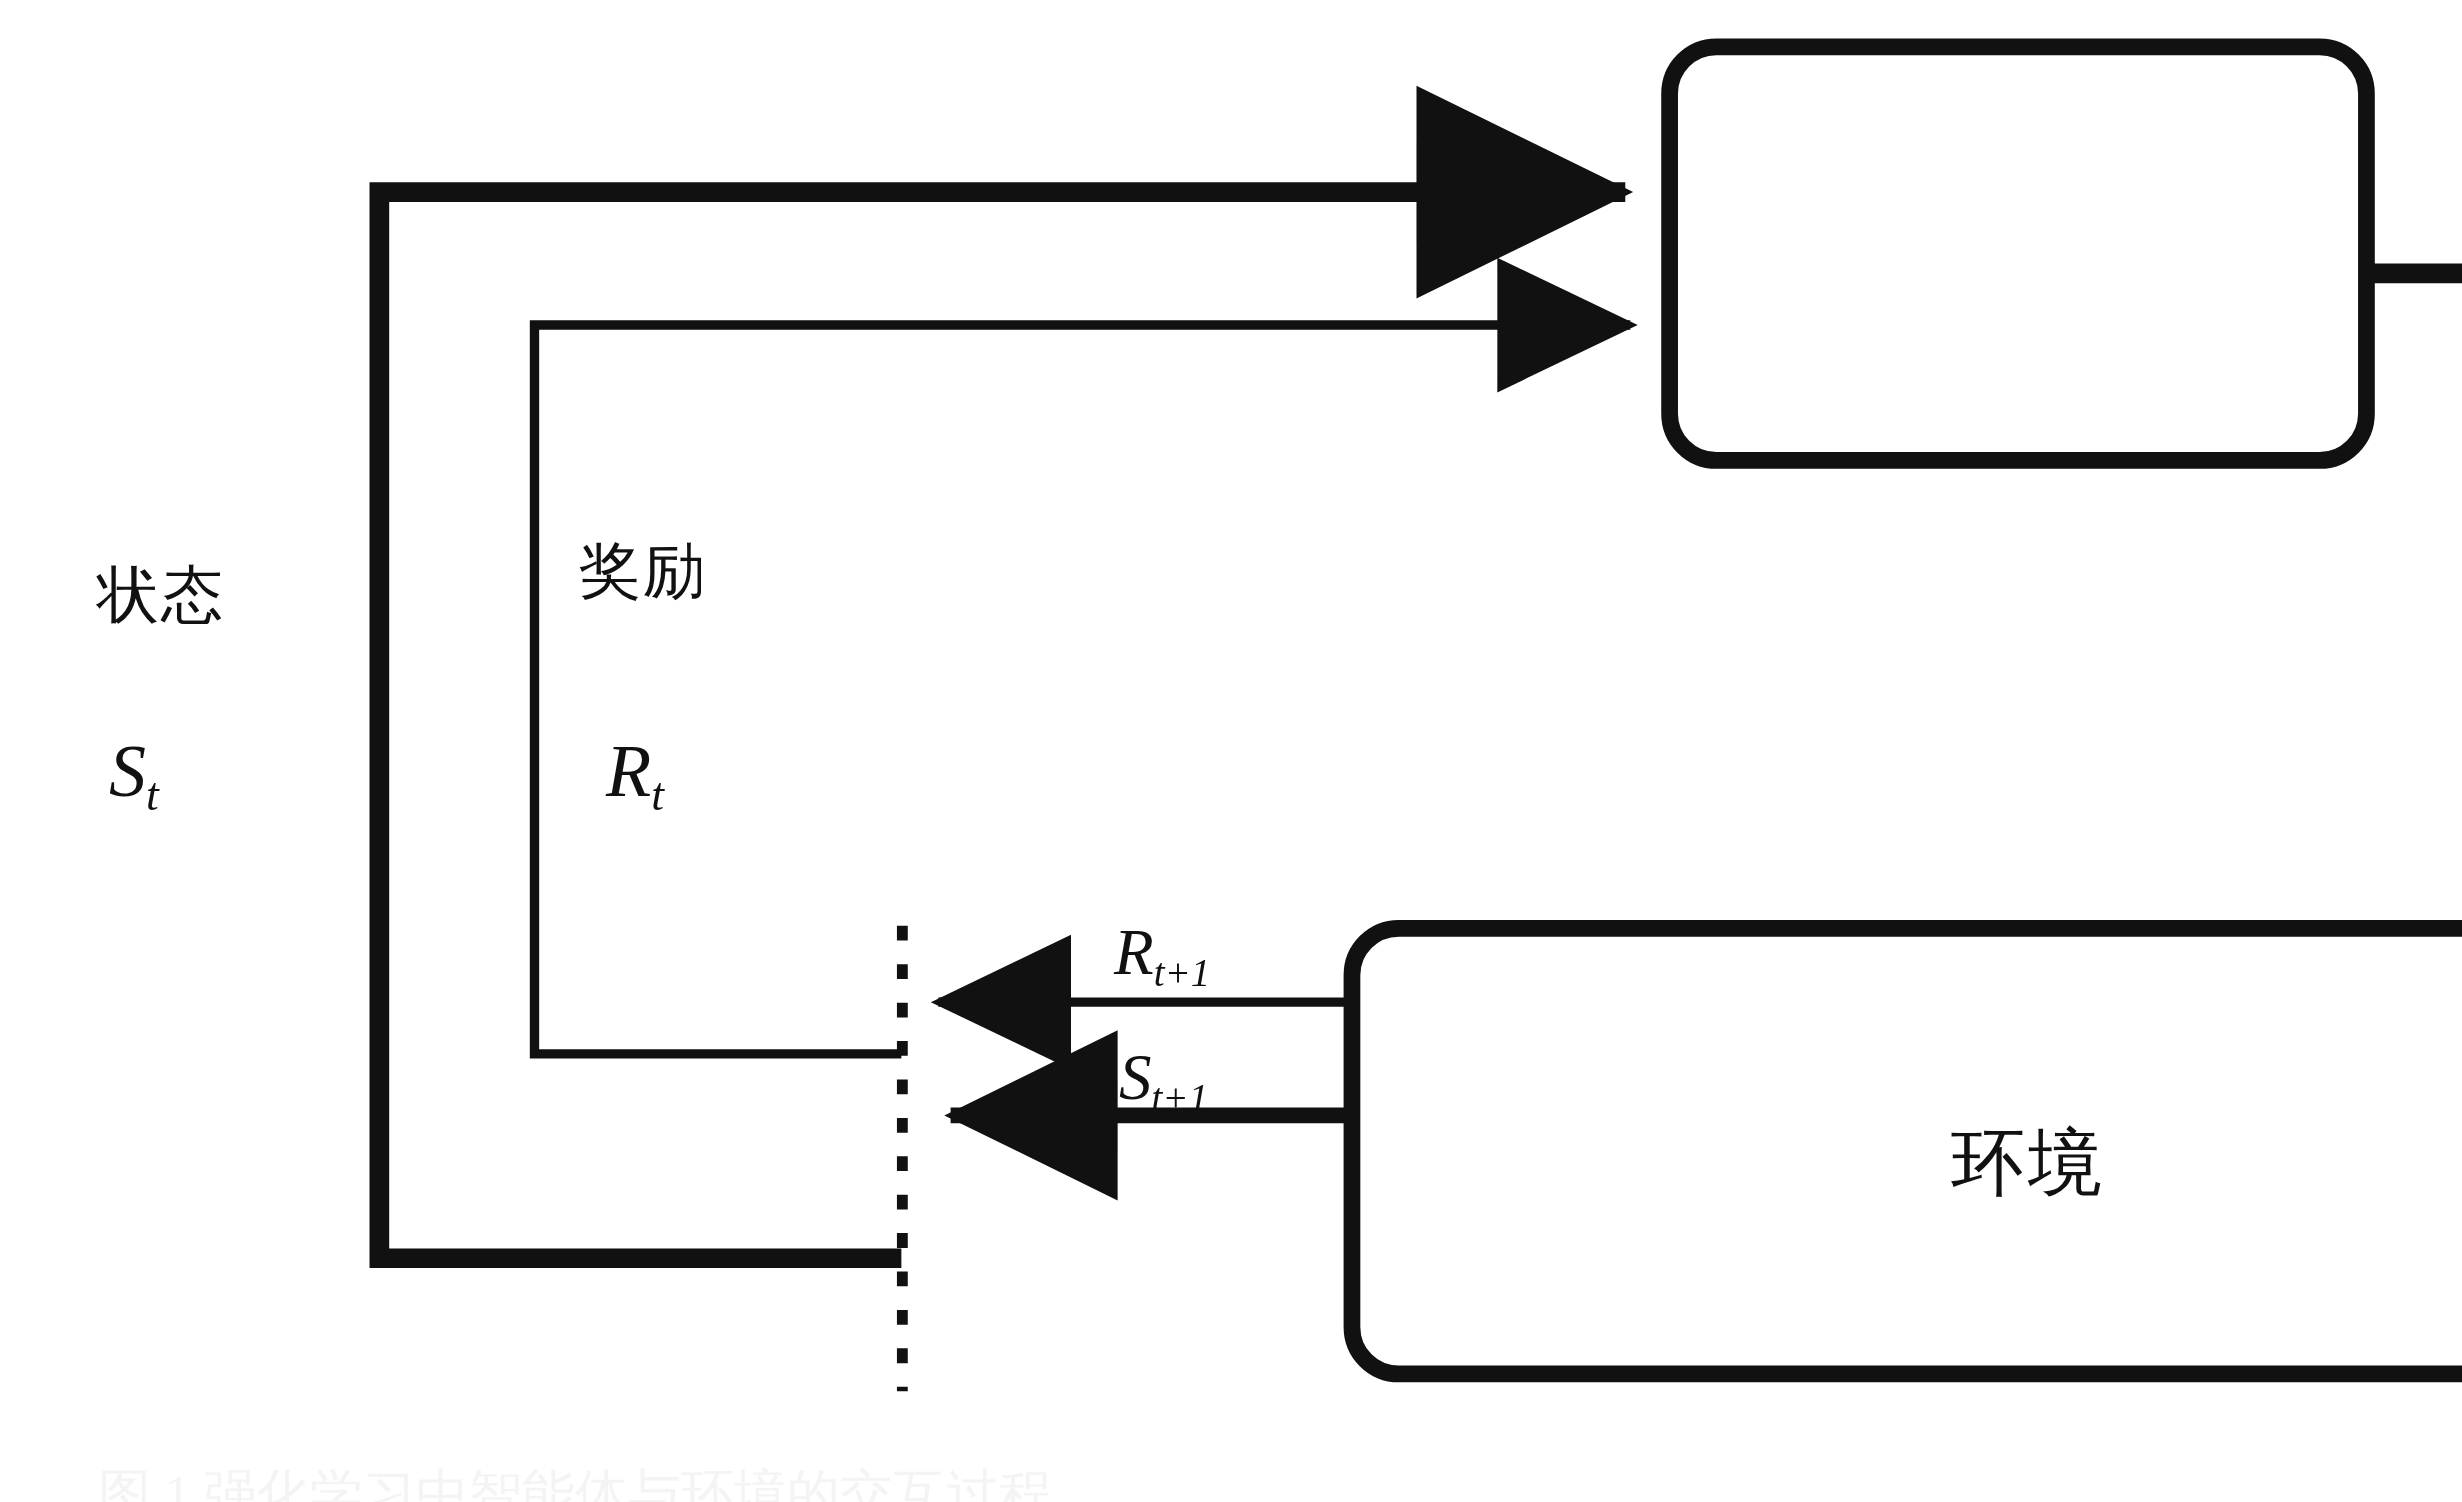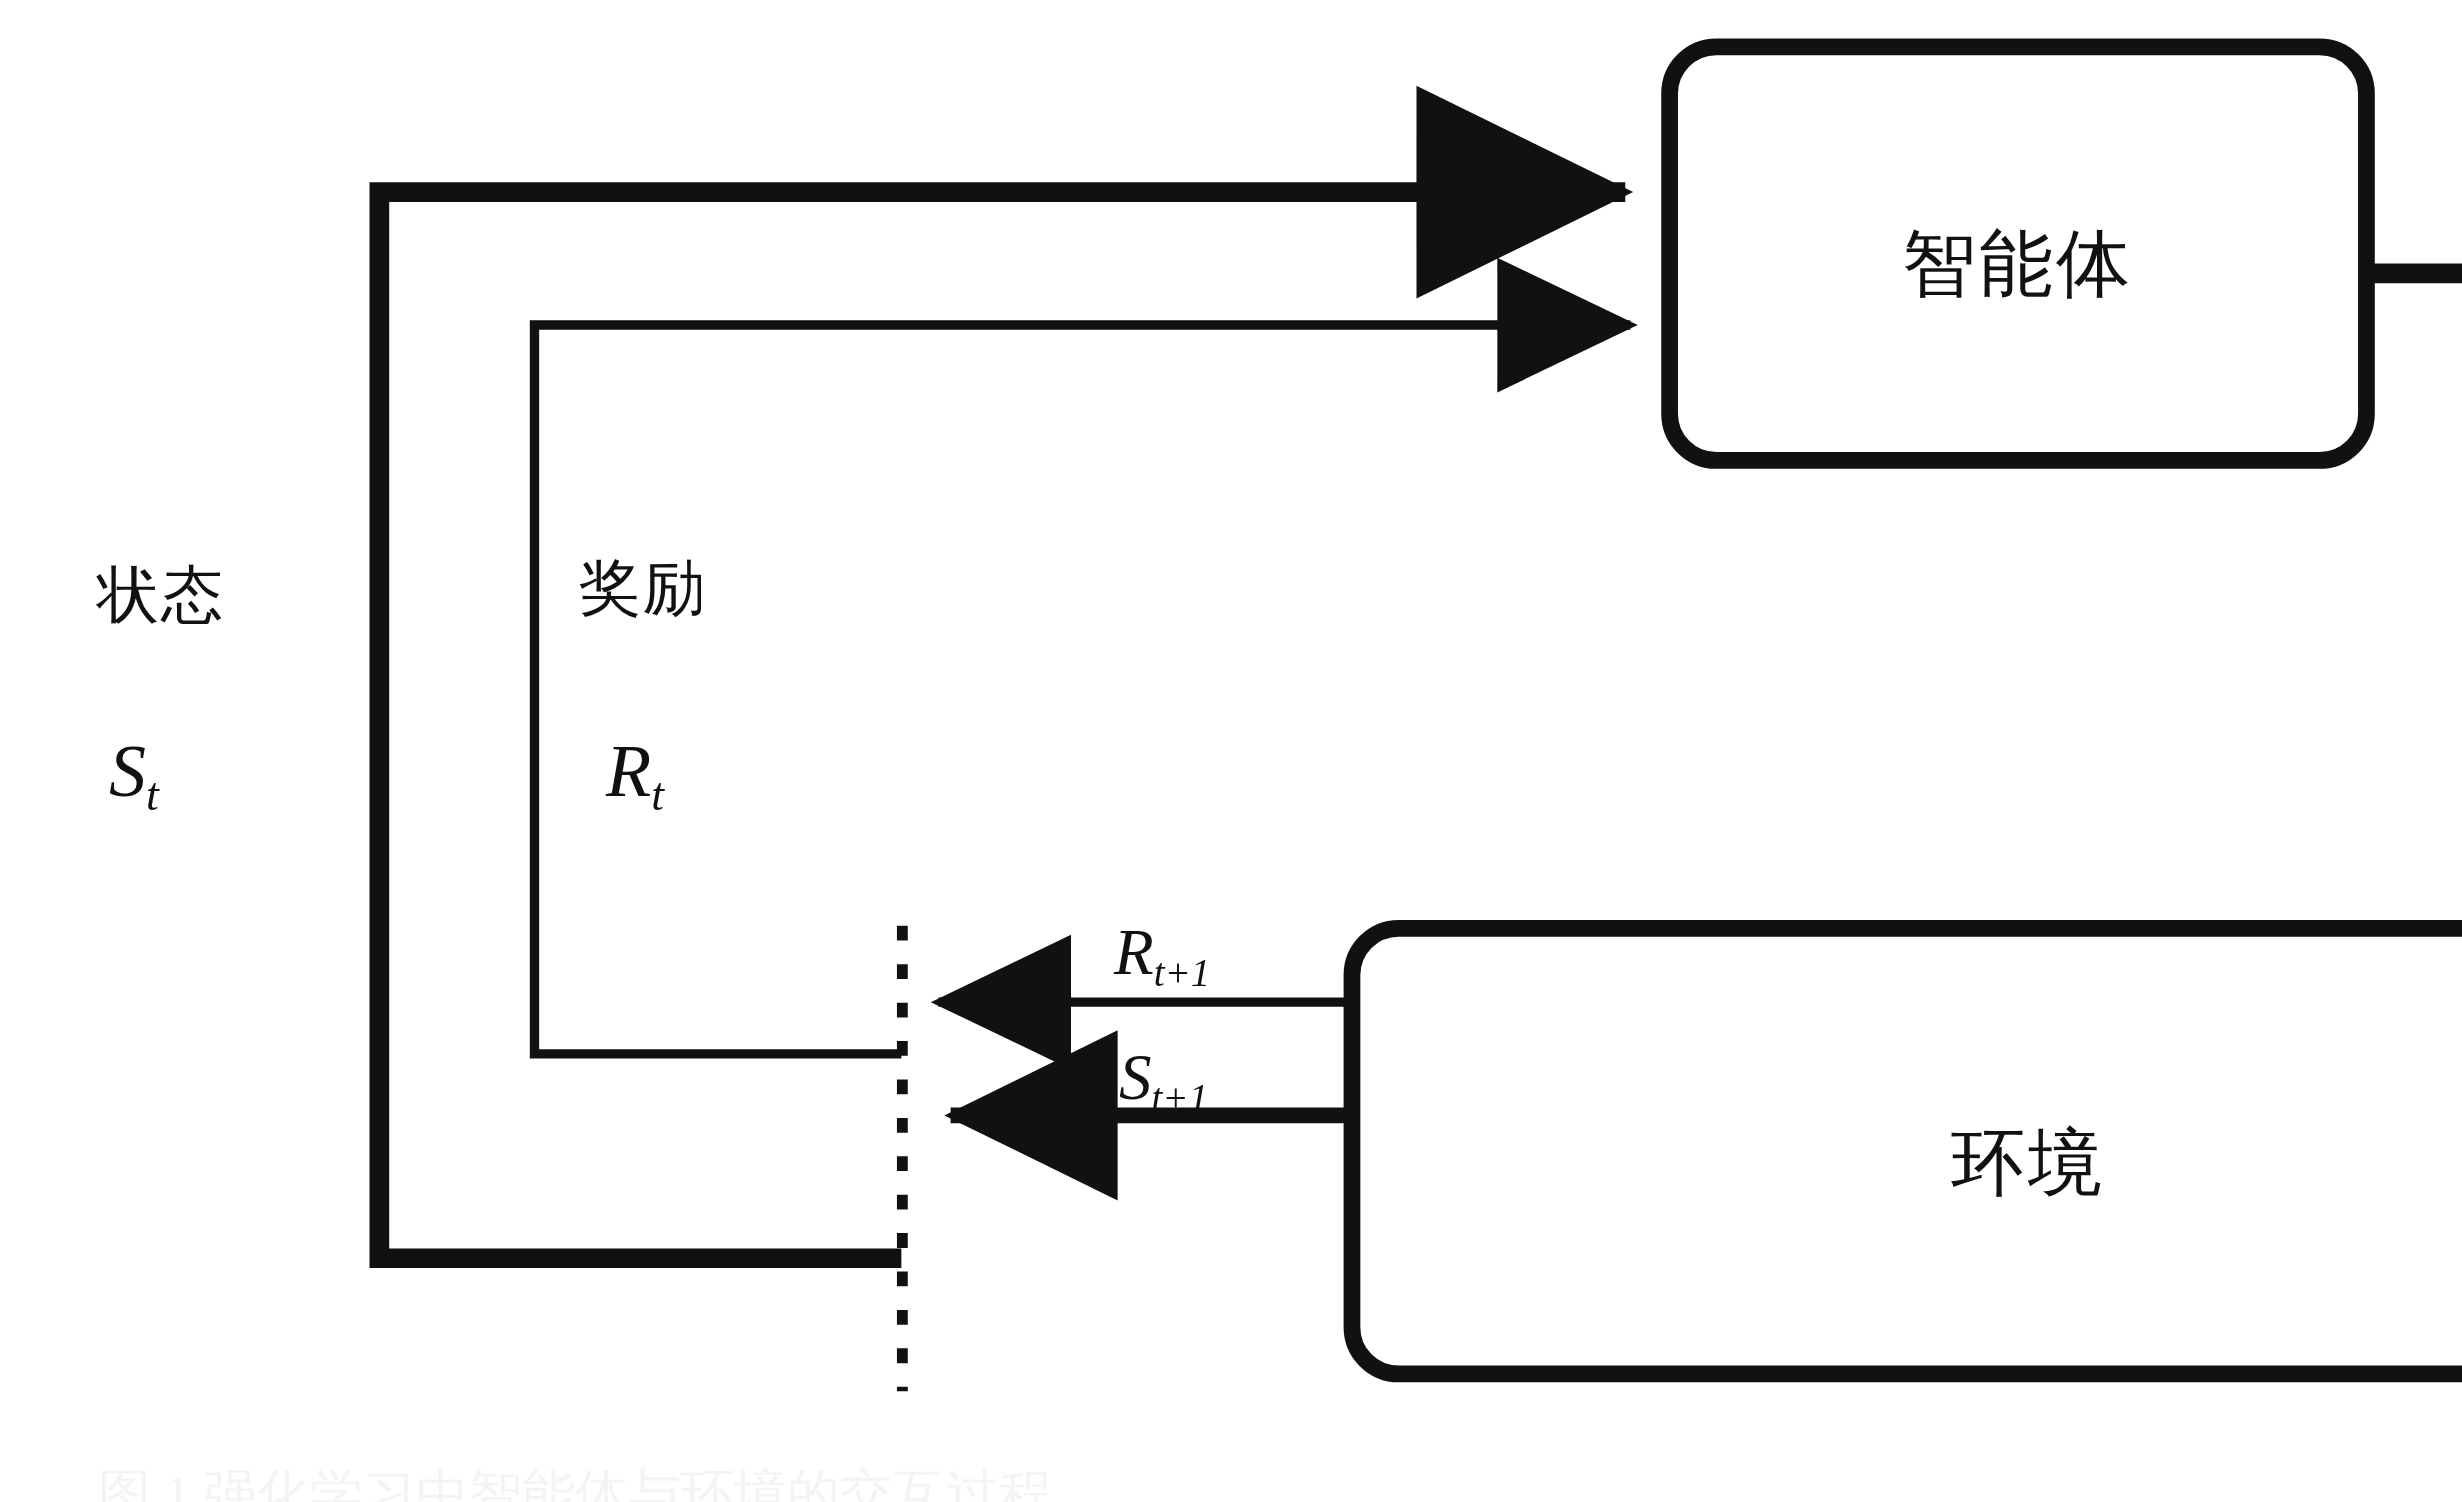--- a/index.html
+++ b/index.html
@@ -101,30 +101,29 @@
 
     <path d="M 4805 555 L 7085 555 L 7085 2380 L 5600 2380" fill="none" stroke="#111111" stroke-width="40" stroke-linecap="butt" stroke-linejoin="miter" marker-end="url(#ah-thick)"></path>
 
     <path d="M 2745 2035 L 1905 2035" fill="none" stroke="#111111" stroke-width="19" stroke-linecap="butt" marker-end="url(#ah-thin)"></path>
 
     <path d="M 2745 2265 L 1930 2265" fill="none" stroke="#111111" stroke-width="32" stroke-linecap="butt" marker-end="url(#ah-thick)"></path>
 
     <line x1="1832" y1="1880" x2="1832" y2="2825" stroke="#111111" stroke-width="22" stroke-dasharray="30 48" stroke-linecap="butt"></line>
   </svg>
 
-  <div class="node-label" style="left:1669px; top:215px; width:697px;">智能体</div>
 
   <div class="node-label" style="left:1352px; top:1114px; width:1352px;">环境</div>
 
   <div class="cjk-label" style="left:97px; top:553px;">状态</div>
   <div class="sym-label" style="left:109px; top:684px;">
     <span>S</span><span class="sub">t</span>
   </div>
 
-  <div class="cjk-label" style="left:579px; top:546px;">奖励</div>
+  <div class="cjk-label" style="left:579px; top:529px;">奖励</div>
   <div class="sym-label" style="left:606px; top:684px;">
     <span>R</span><span class="sub">t</span>
   </div>
 
   <div class="edge-sym" style="left:1070px; top:915px;">
     <span>R</span><span class="sub">t+1</span>
   </div>
 
   <div class="edge-sym" style="left:1075px; top:1040px;">
     <span>S</span><span class="sub">t+1</span>

